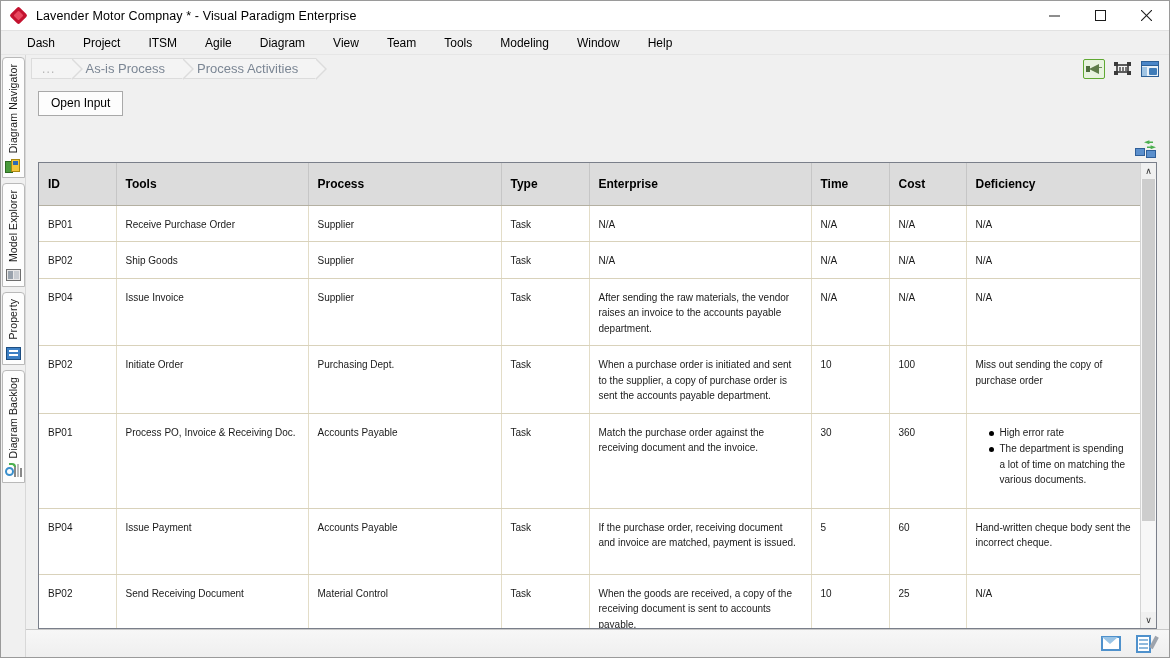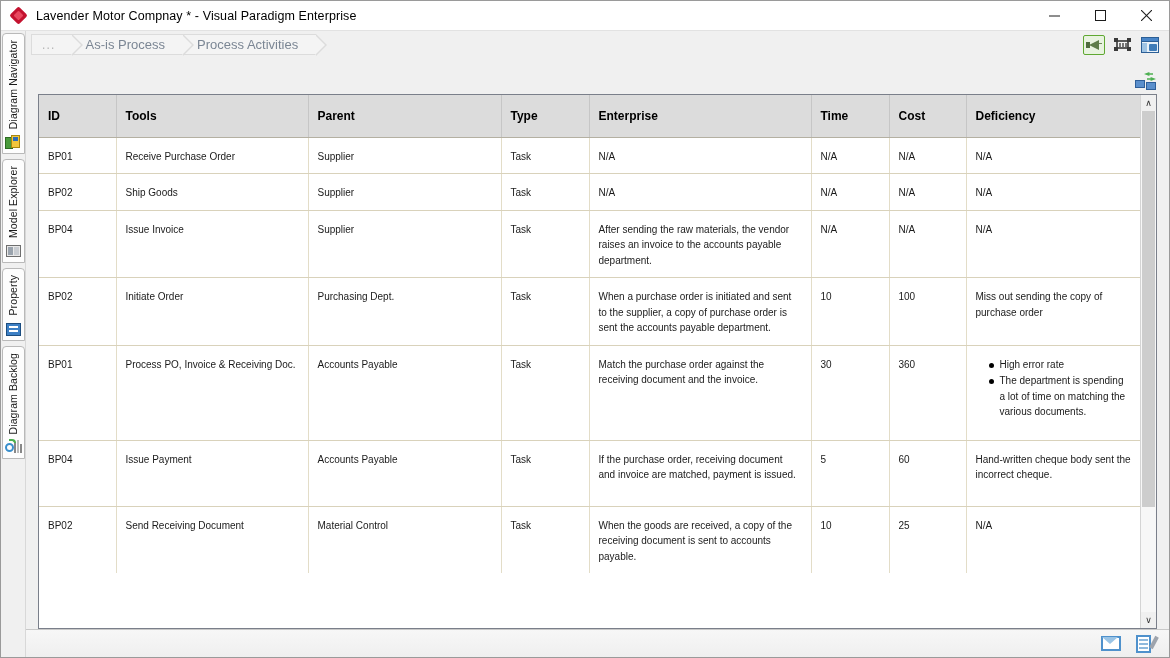--- a/index.html
+++ b/index.html
@@ -394,20 +394,33 @@
       </div>
       <div class="winbtn close">
         <svg width="11" height="11" viewBox="0 0 11 11">
             <line x1="0" y1="0" x2="11" y2="11" stroke="currentColor" stroke-width="1.1"></line>
             <line x1="11" y1="0" x2="0" y2="11" stroke="currentColor" stroke-width="1.1"></line>
           </svg>
       </div>
     </div>
   </div>
 
+  <div class="menubar">
+    <div class="menuitem">Dash</div>
+    <div class="menuitem">Project</div>
+    <div class="menuitem">ITSM</div>
+    <div class="menuitem">Agile</div>
+    <div class="menuitem">Diagram</div>
+    <div class="menuitem">View</div>
+    <div class="menuitem">Team</div>
+    <div class="menuitem">Tools</div>
+    <div class="menuitem">Modeling</div>
+    <div class="menuitem">Window</div>
+    <div class="menuitem">Help</div>
+  </div>
 
   <div class="body">
 
     <div class="rail">
       <div class="vtab">
         <span class="vtab-label">Diagram Navigator</span>
         <span class="vtab-icon ico-nav">
             <i class="a"></i>
             <i class="b"></i>
             <i class="c"></i>
@@ -473,38 +486,41 @@
             <span class="ico-panel">
                 <i class="top"></i>
                 <i class="bdy"></i>
                 <i class="lft"></i>
                 <i class="gl"></i>
               </span>
           </div>
         </div>
       </div>
 
+      <div class="cmdrow">
+        <div class="btn">Open Input</div>
+      </div>
 
       <div class="syncrow">
         <div class="ico-sync">
           <i class="sq1"></i>
             <i class="sq2"></i>
             <i class="ar1"></i>
             <i class="ar2"></i>
         </div>
       </div>
 
       <div class="tablewrap">
         <div class="tablescroll">
           <table class="grid">
             <thead>
               <tr>
                 <th class="c-id">ID</th>
                 <th class="c-name">Tools</th>
-                <th class="c-par">Parent</th>
+                <th class="c-par">Process</th>
                 <th class="c-typ">Type</th>
                 <th class="c-desc">Enterprise</th>
                 <th class="c-time">Time</th>
                 <th class="c-cost">Cost</th>
                 <th class="c-def">Deficiency</th>
               </tr>
             </thead>
             <tbody>
 
               <tr style="height:36px">

